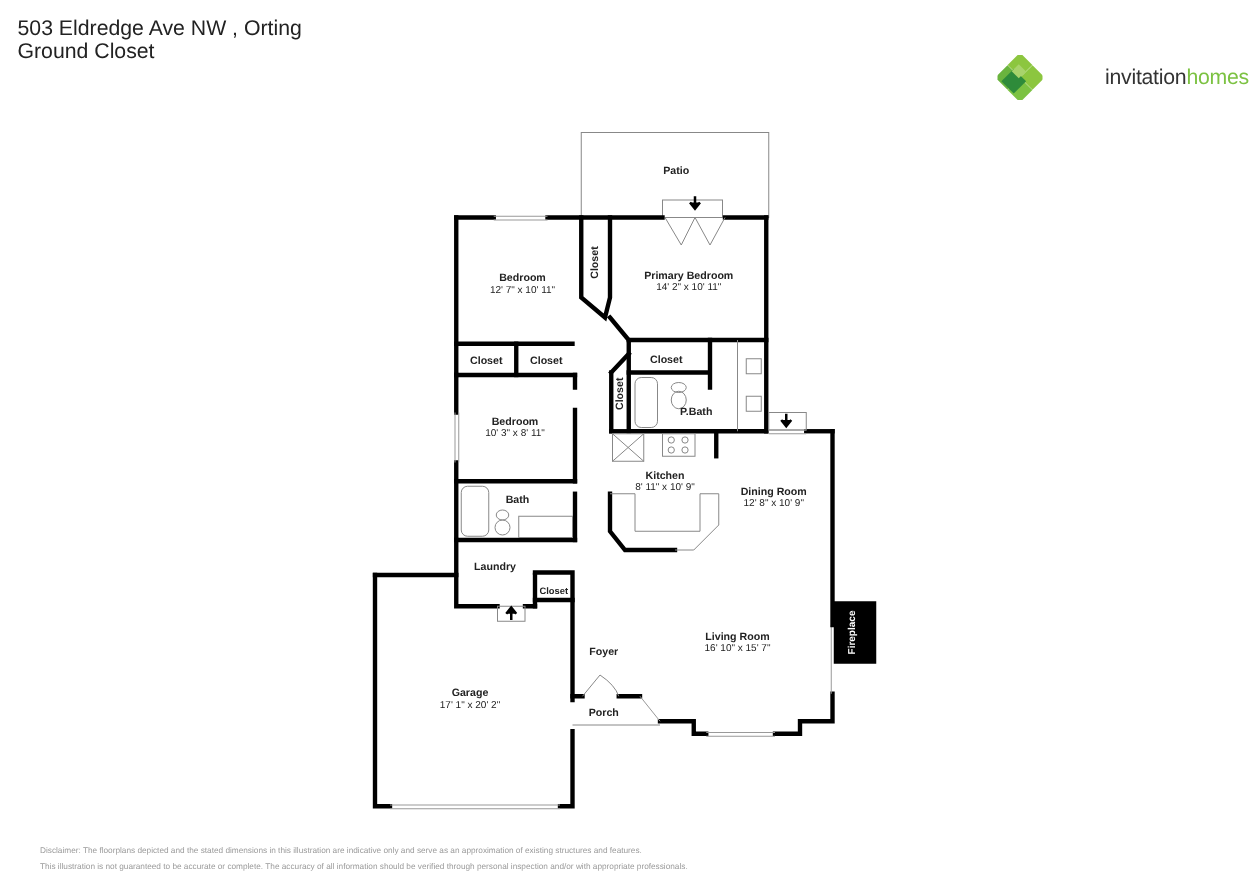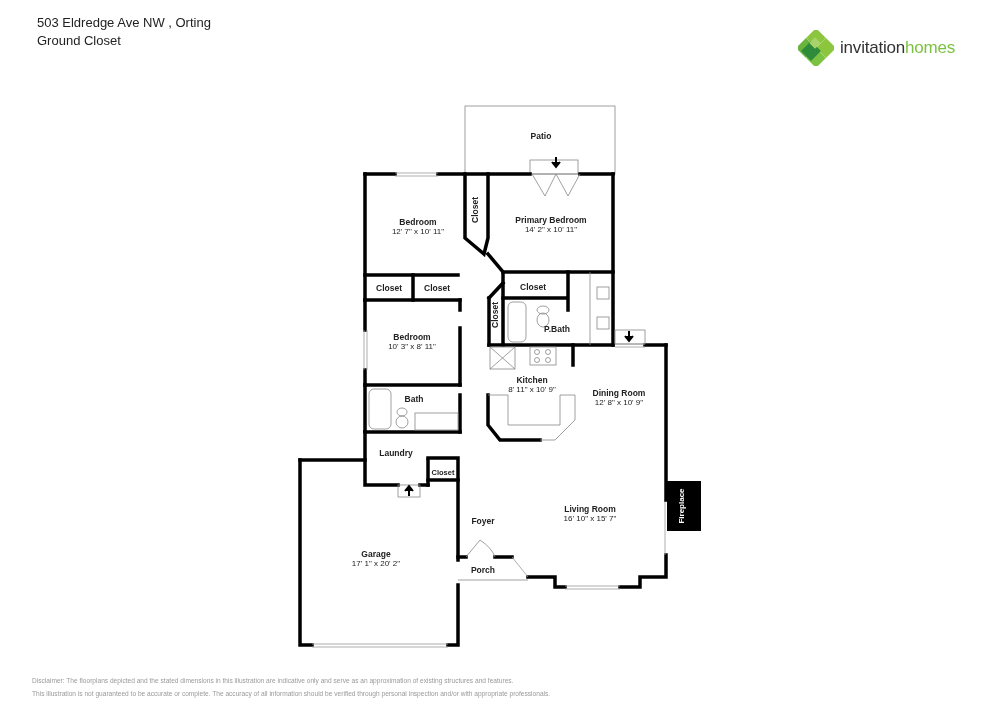--- a/index.html
+++ b/index.html
@@ -1,18 +1,18 @@
 <!DOCTYPE html>
 <html><head>
 <meta charset="utf-8">
 <style>
   html, body { margin:0; padding:0; background:#ffffff; }
   body { width:1000px; height:707px; position:relative; overflow:hidden; font-family:"Liberation Sans", sans-serif; color:#222; }
-  .hdr { position:absolute; left:14px; top:14px; font-size:13px; line-height:18px; color:#222;margin-left:23px; }
-  .logo { position:absolute; left:798px; top:30px; display:flex; align-items:center; }
+  .hdr { position:absolute; left:14px; top:14px; font-size:17px; line-height:18px; color:#222; }
+  .logo { position:absolute; left:798px; top:44px; display:flex; align-items:center;gap:44px; }
   .logo-text { font-size:17px; margin-left:6px; letter-spacing:-0.2px; }
   .logo-text .a { color:#333; }
   .logo-text .b { color:#7cc242; }
   .disc { position:absolute; left:32px; top:675px; font-size:6.6px; line-height:12.5px; color:#9a9a9a; }
   svg.plan { position:absolute; left:0; top:0; }
   .lbl { font-family:"Liberation Sans", sans-serif; font-size:8.5px; font-weight:bold; fill:#222; text-anchor:middle; }
   .dim { font-family:"Liberation Sans", sans-serif; font-size:8px; fill:#222; text-anchor:middle; }
   .sm { font-size:7.5px; }
   .wall { stroke:#000; stroke-width:3.5; fill:none; stroke-linecap:square; }
   .thin { stroke:#888; stroke-width:0.8; fill:none; }

